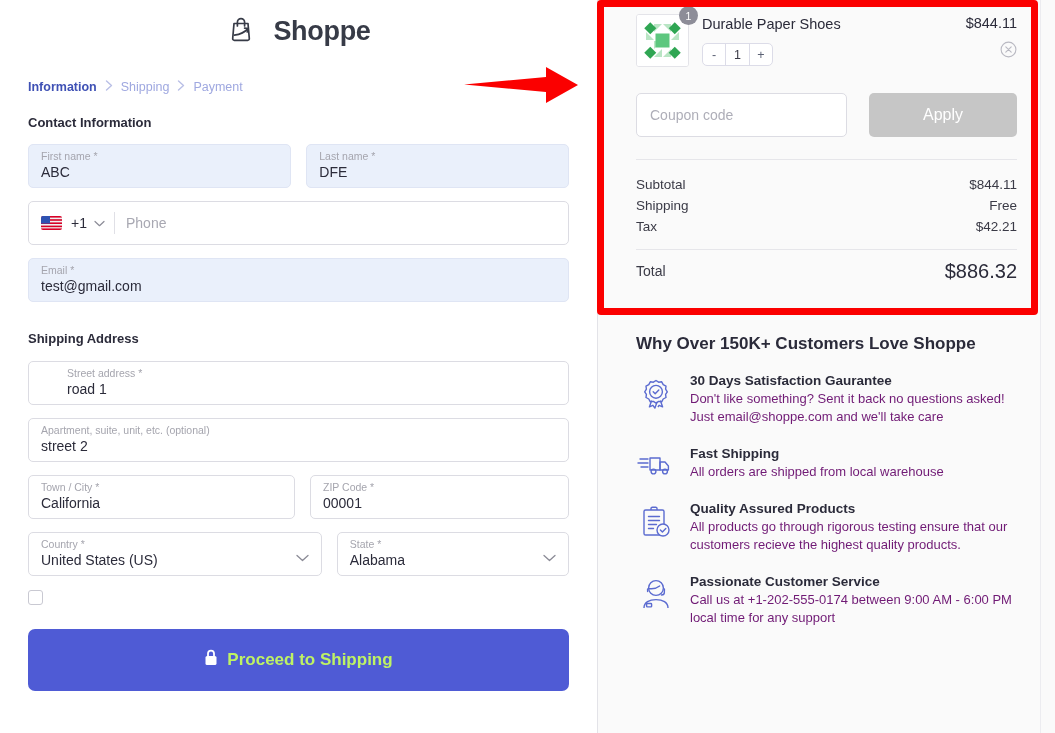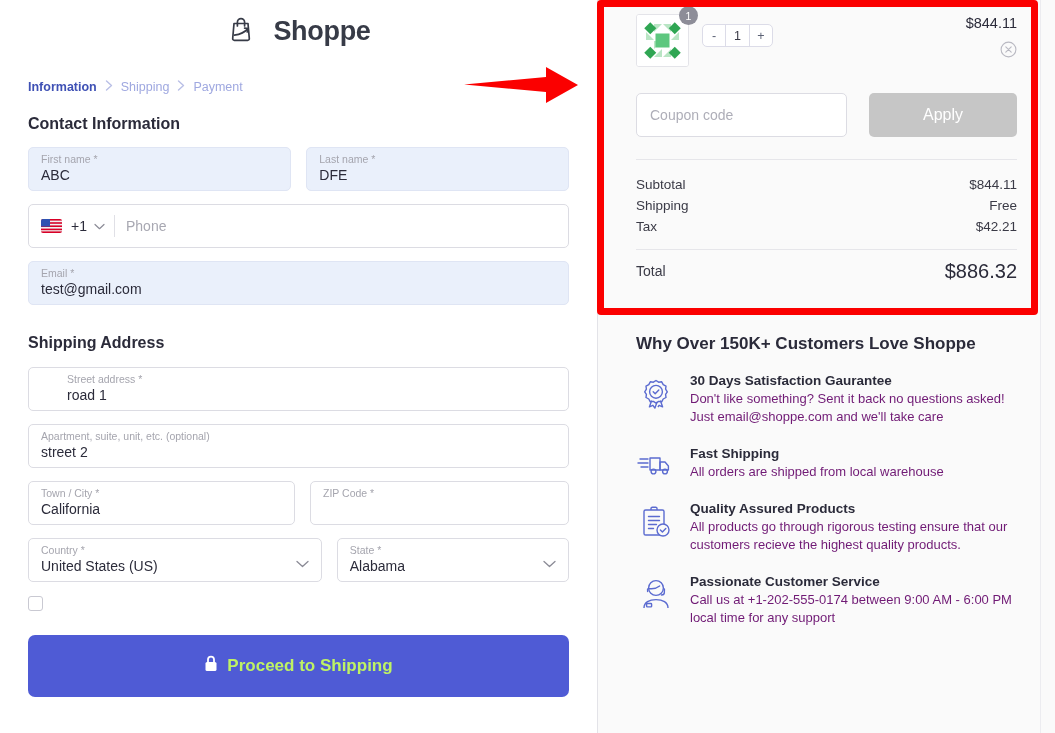--- a/index.html
+++ b/index.html
@@ -37,21 +37,21 @@
   .breadcrumb {
     display: flex; align-items: center; gap: 8px;
     font-size: 12.5px;
     margin-top: 18px;
   }
   .crumb-active { color: #3f51b5; font-weight: bold; }
   .crumb { color: #9fa8e0; }
   .crumb-sep { color: #b9bfe6; font-size: 12px; }
 
   .section-title {
-    font-size: 16px; font-weight: bold; color: #2b2b3a;
+    font-size: 13px; font-weight: bold; color: #2b2b3a;
     margin-top: 21px; margin-bottom: 14px;
   }
   .section-title.ship { margin-top: 29px; margin-bottom: 15px; }
 
   .row { display: flex; gap: 15px; margin-bottom: 13px; }
   .field {
     position: relative;
     border: 1px solid #dcdce3;
     border-radius: 5px;
     background: #ffffff;
@@ -280,20 +280,21 @@
       <span class="field-value">street 2</span>
     </div>
 
     <div class="row">
       <div class="field">
         <span class="field-label">Town / City *</span>
         <span class="field-value">California</span>
       </div>
       <div class="field">
         <span class="field-label">ZIP Code *</span>
+        <span class="field-value">00001</span>
       </div>
     </div>
 
     <div class="row">
       <div class="field select">
         <span class="field-label">Country *</span>
         <span class="field-value">United States (US)</span>
         <span class="chev">
           <svg width="13" height="9" viewBox="0 0 13 9">
               <path d="M1 1.5l5.5 5 5.5-5" stroke="#8b8b96" stroke-width="1.3" fill="none" stroke-linecap="round" stroke-linejoin="round"></path>
@@ -350,20 +351,21 @@
                 <rect x="33.5" y="9" width="8.5" height="8.5" transform="rotate(45 37.75 13.25)"></rect>
                 <rect x="9" y="33.5" width="8.5" height="8.5" transform="rotate(45 13.25 37.75)"></rect>
                 <rect x="33.5" y="33.5" width="8.5" height="8.5" transform="rotate(45 37.75 37.75)"></rect>
               </g>
             </svg>
           </div>
           <div class="qty-badge">1</div>
         </div>
 
         <div class="li-mid">
+          <div class="li-name">Durable Paper Shoes</div>
           <div class="stepper">
             <div class="st-minus">-</div>
             <div class="st-val">1</div>
             <div class="st-plus">+</div>
           </div>
         </div>
 
         <div class="li-right">
           <div class="li-price">$844.11</div>
           <div class="remove-btn">

